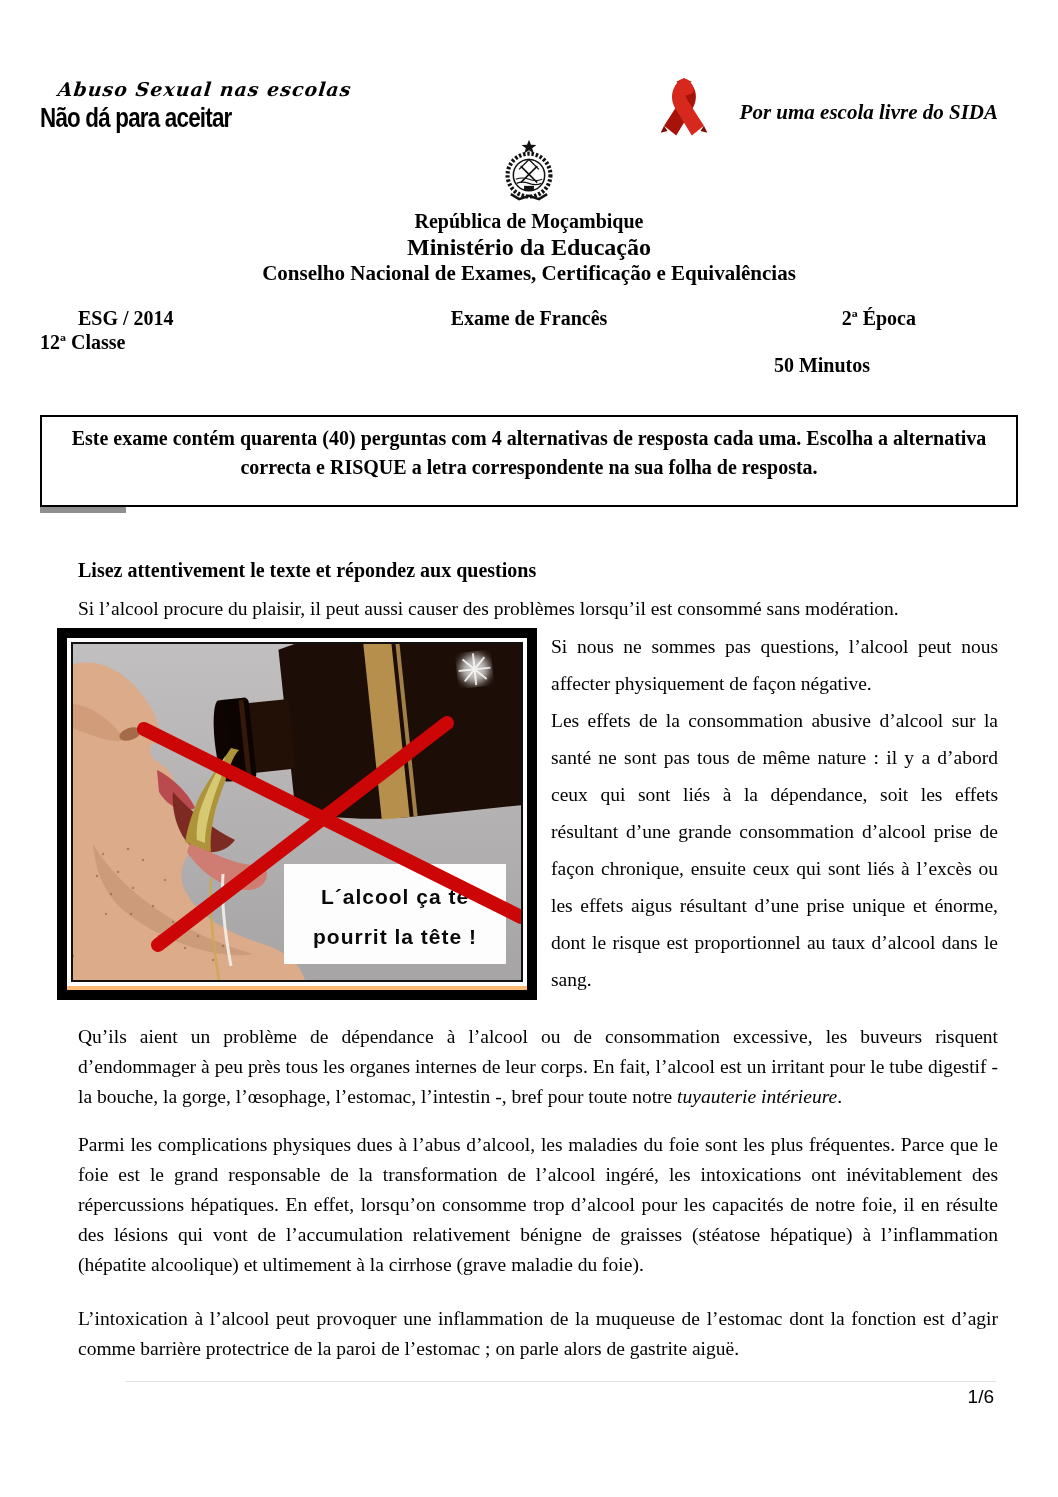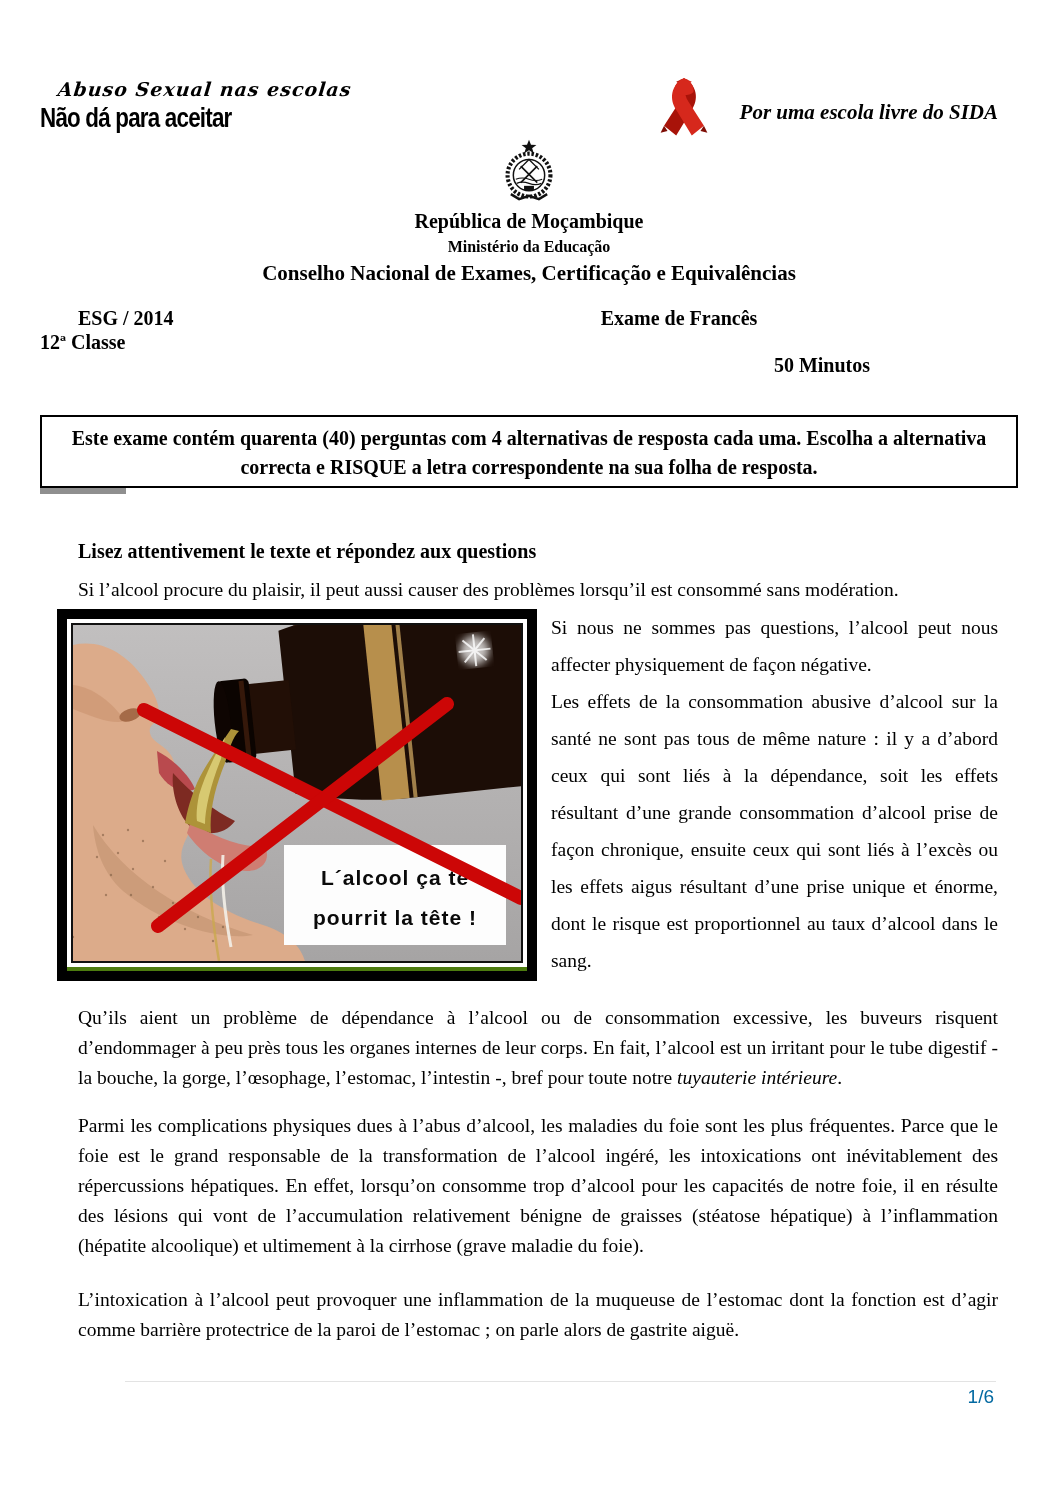--- a/index.html
+++ b/index.html
@@ -25,58 +25,58 @@
   }
   .slogan-right{display:flex;align-items:flex-start;gap:30px;margin-right:20px;}
   .ribbon-wrap{width:52px;height:76px;margin-top:-4px;}
   .sida-text{
     font-weight:bold;font-style:italic;font-size:21px;margin-top:22px;white-space:nowrap;
   }
   
   .emblem-wrap{text-align:center;margin-top:-12px;}
   .headings{text-align:center;font-weight:bold;}
   .headings .h1{font-size:20px;line-height:26px;}
-  .headings .h2{font-size:16px;line-height:26px;}
+  .headings .h2{font-size:24px;line-height:26px;}
   .headings .h3{font-size:21px;line-height:27px;}
   
   .meta{margin-top:20px;font-weight:bold;font-size:20px;}
   .meta-row1{display:flex;padding:0 40px;}
   .meta-row1 .m-left{width:300px;padding-left:38px;box-sizing:border-box;}
   .meta-row1 .m-center{flex:1;text-align:center;}
   .meta-row1 .m-right{width:300px;text-align:right;padding-right:102px;box-sizing:border-box;}
   .meta-row2{display:flex;padding:0 40px;margin-top:1px;flex-direction:column;}
   .meta-row2 .m-right2{margin-left:auto;padding-right:148px;}
   
   .instr-box{
     margin:38px 40px 0 40px;
     border:2px solid #000;
-    padding:7px 26px 4px 26px;
+    padding:7px 26px 23px 26px;
     text-align:center;font-weight:bold;font-size:20px;line-height:29px;
   }
   .box-notch{width:86px;height:6px;background:#8f8f8f;margin-left:40px;}
   
   .reading{margin:46px 60px 0 78px;width:920px;font-size:19.5px;}
   .read-heading{font-weight:bold;font-size:20px;margin-bottom:12px;}
   .p-first{line-height:30px;margin:0 0 4px 0;}
   .media-row{display:flex;gap:14px;}
-  .photo-frame{flex:0 0 480px;width:480px;margin-left:-21px;border:10px solid #000;background:#4d7c0f;box-sizing:border-box;height:372px;}
+  .photo-frame{flex:0 0 480px;width:480px;margin-left:-21px;border:10px solid #000;background:#fdba74;box-sizing:border-box;height:372px;}
   .photo-white{border:4px solid #fff;}
   .photo-black{border:2px solid #111;line-height:0;}
   .media-text{flex:1;}
   .media-text p{margin:0;text-align:justify;line-height:37px;}
   .lower p{margin:0;text-align:justify;line-height:30px;}
   .lower .p4{margin-top:22px;}
   .lower .p5{margin-top:18px;}
   .lower .p6{margin-top:24px;}
   .italic{font-style:italic;}
   
   .foot-rule{position:absolute;left:125px;right:62px;top:1381px;border-top:1px solid #e3e3e3;}
   .page-num{
     position:absolute;top:1386px;right:64px;
-    font-family:"Liberation Sans", sans-serif;font-size:19px;color:#0369a1;
+    font-family:"Liberation Sans", sans-serif;font-size:19px;color:#000000;
   }
 </style>
 </head>
 <body>
 
 <div class="page">
 
   <div class="top-row">
     <div class="slogan-left">
       <div class="script-line">Abuso Sexual nas escolas</div>
@@ -114,20 +114,21 @@
   <div class="headings">
     <div class="h1">República de Moçambique</div>
     <div class="h2">Ministério da Educação</div>
     <div class="h3">Conselho Nacional de Exames, Certificação e Equivalências</div>
   </div>
 
   <div class="meta">
     <div class="meta-row1">
       <div class="m-left">ESG / 2014</div>
       <div class="m-center">Exame de Francês</div>
+      <div class="m-right">2ª Época</div>
     </div>
     <div class="meta-row2">
       <div>12ª Classe</div>
       <div class="m-right2">50 Minutos</div>
     </div>
   </div>
 
   <div class="instr-box">
     <span>Este exame contém quarenta (40) perguntas com 4 alternativas de resposta cada uma. Escolha a alternativa correcta e RISQUE a letra correspondente na sua folha de resposta.</span>
   </div>

